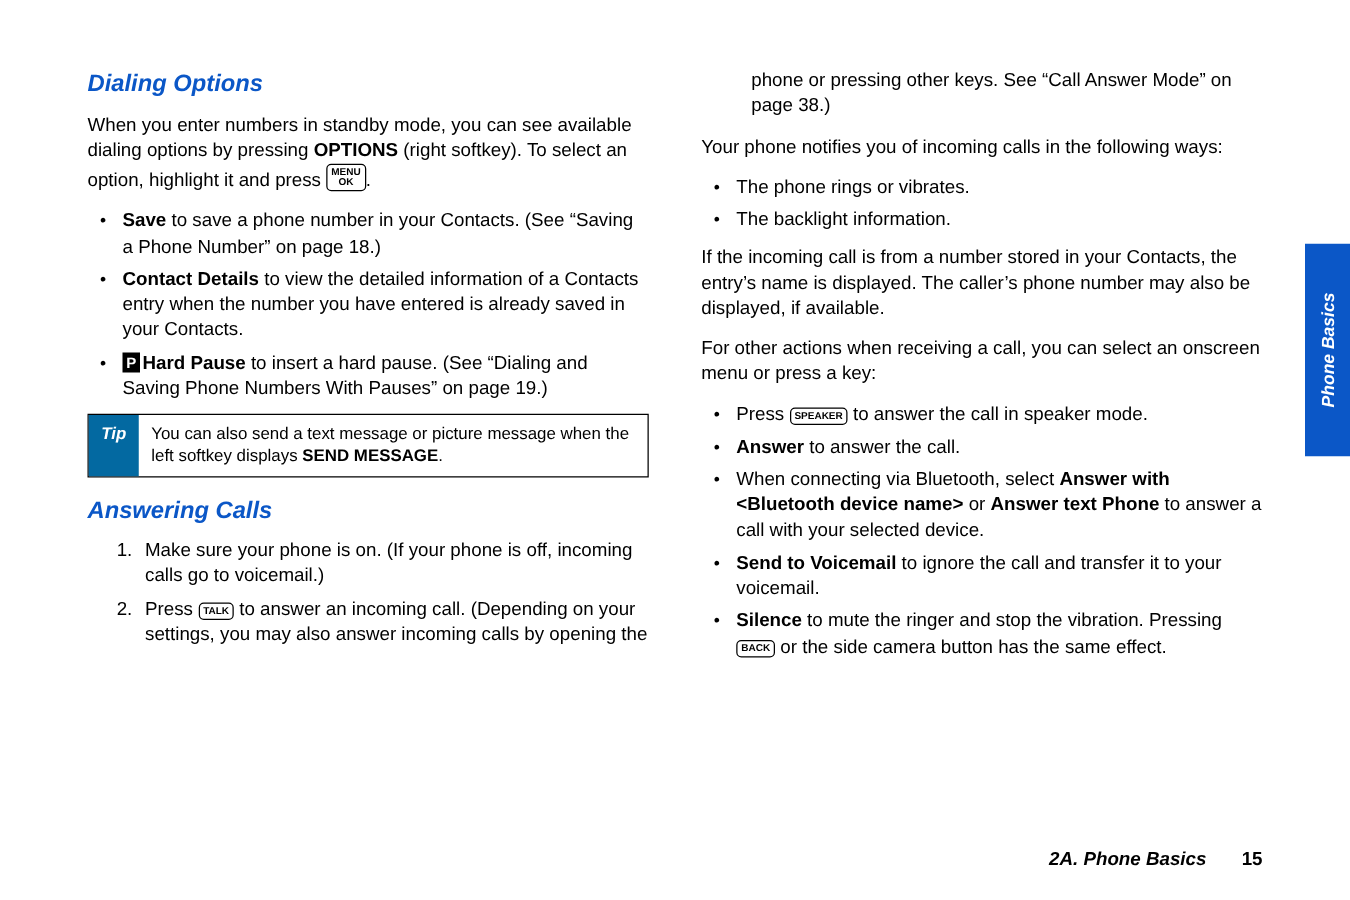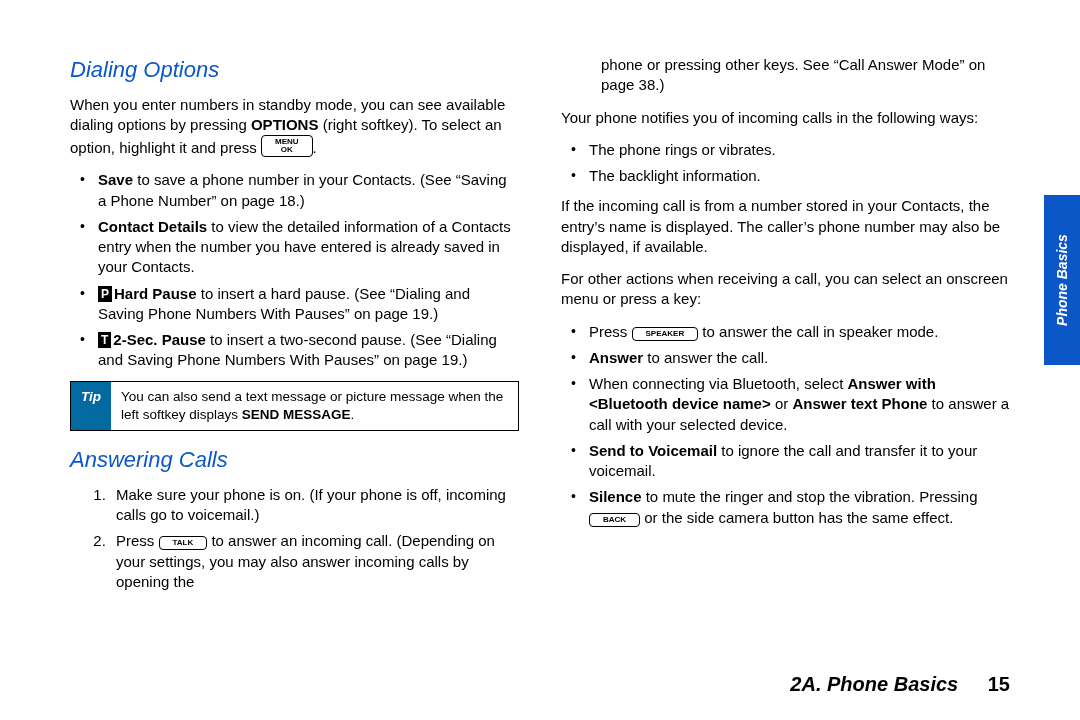--- a/index.html
+++ b/index.html
@@ -19,22 +19,22 @@
     column-gap: 42px;
   }
   .col {
     flex: 1;
     font-size: 15px;
     line-height: 1.35;
   }
   h2.section {
     color: #0b57c7;
     font-style: italic;
-    font-weight: normal;
-    font-size: 22px;
+    font-weight: bold;
+    font-size: 19px;
     margin: 0 0 10px 0;
   }
   p { margin: 6px 0 12px 0; }
   ul.bul { list-style: none; padding-left: 28px; margin: 2px 0 10px 0; }
   ul.bul > li { position: relative; margin: 6px 0; padding-left: 0; }
   ul.bul > li::before {
     content: "•";
     position: absolute;
     left: -18px;
     top: 0;
@@ -42,21 +42,21 @@
   }
   ol.num { padding-left: 40px; margin: 4px 0 10px 0; }
   ol.num > li { margin: 6px 0; padding-left: 6px; }
   b { font-weight: bold; }
   .keycap {
     display: inline-block;
     border: 1.5px solid #000;
     border-radius: 4px;
     font-size: 8px;
     line-height: 1;
-    padding: 2px 13px;
+    padding: 2px 3px;
     font-weight: bold;
     vertical-align: 1px;
     text-align: center;
   }
   .pbox {
     display: inline-block;
     background: #000;
     color: #fff;
     font-weight: bold;
     font-size: 12px;
@@ -99,21 +99,21 @@
     font-style: italic;
     font-weight: bold;
     font-size: 14px;
   }
   .footer {
     position: absolute;
     bottom: 24px;
     right: 70px;
     font-style: italic;
     font-weight: bold;
-    font-size: 20px;
+    font-size: 15px;
   }
   .footer .pagenum {
     font-style: normal;
     margin-left: 24px;
   }
 </style>
 </head>
 <body>
 
 <div class="side-tab">
@@ -132,23 +132,20 @@
 
     <ul class="bul">
       <li>
         <b>Save</b><span> to save a phone number in your Contacts. (See “Saving a Phone Number” on page 18.)</span>
       </li>
       <li>
         <b>Contact Details</b><span> to view the detailed information of a Contacts entry when the number you have entered is already saved in your Contacts.</span>
       </li>
       <li>
         <span class="pbox">P</span><b>Hard Pause</b><span> to insert a hard pause. (See “Dialing and Saving Phone Numbers With Pauses” on page 19.)</span>
-      </li>
-      <li>
-        <span class="pbox">T</span><b>2-Sec. Pause</b><span> to insert a two-second pause. (See “Dialing and Saving Phone Numbers With Pauses” on page 19.)</span>
       </li>
     </ul>
 
     <div class="tipbox">
       <div class="tiplabel">Tip</div>
       <div class="tiptext">
         <span>You can also send a text message or picture message when the left softkey displays </span><b>SEND MESSAGE</b><span>.</span>
       </div>
     </div>
 

